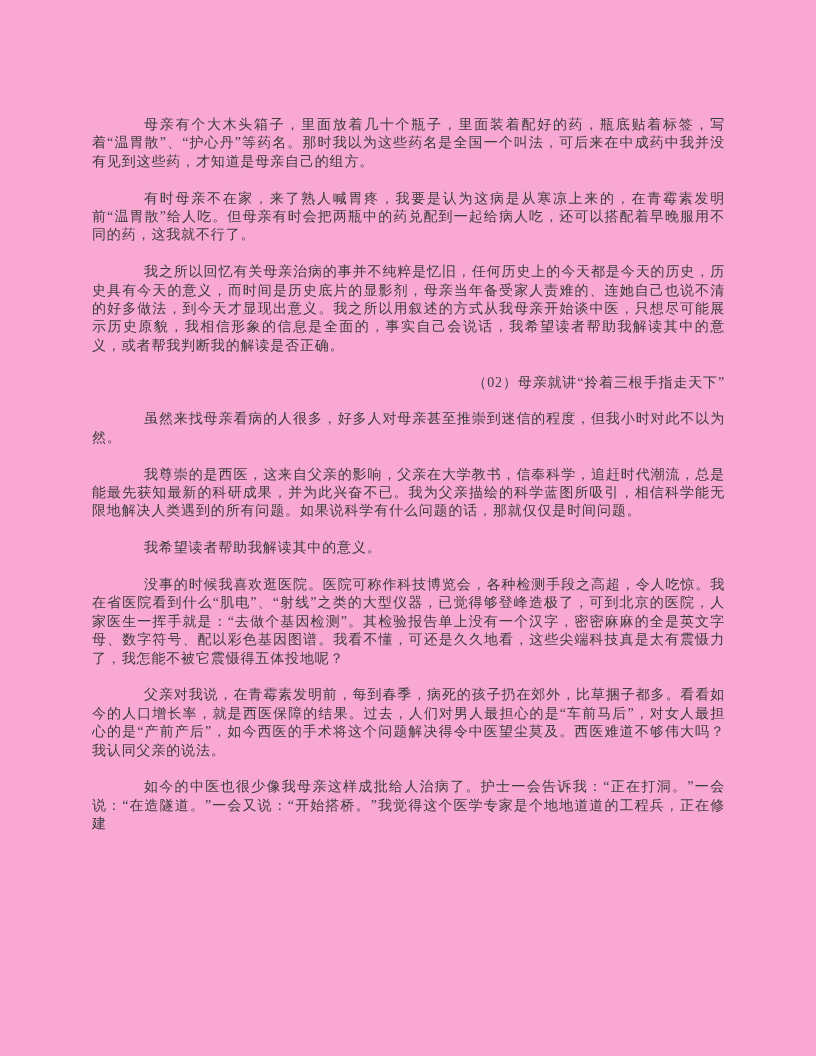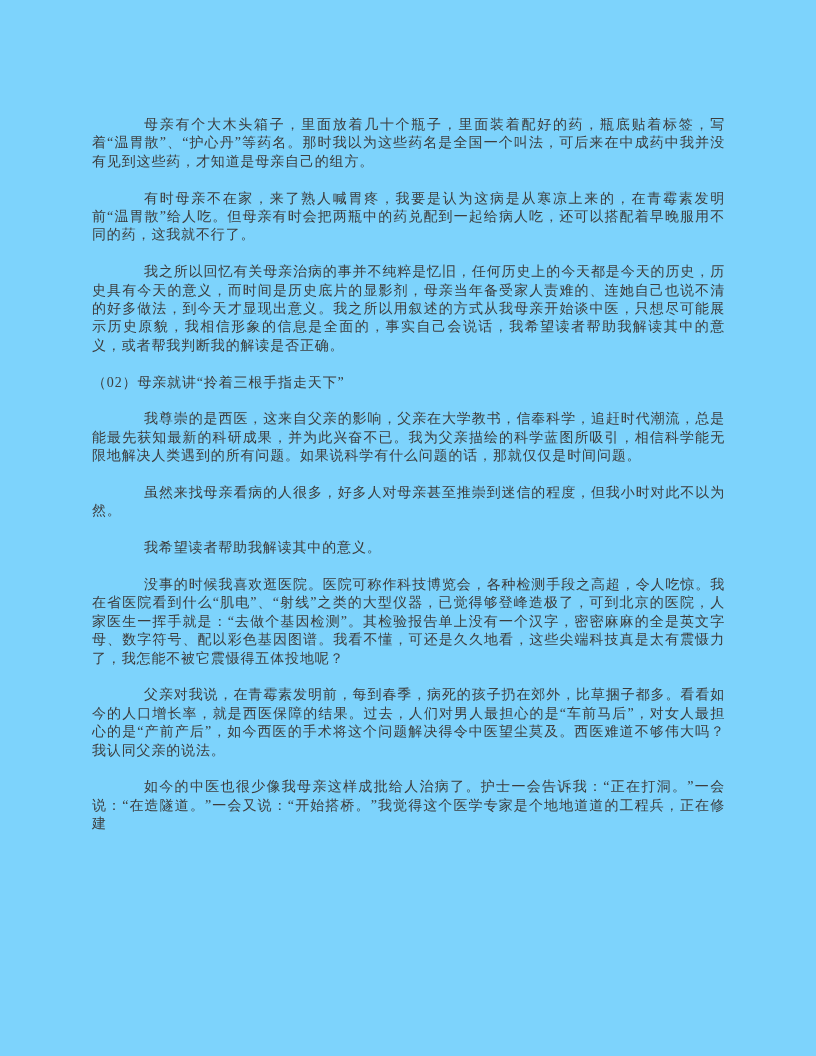--- a/index.html
+++ b/index.html
@@ -10,49 +10,49 @@
   body {
     width: 816px;
     height: 1056px;
     overflow: hidden;
   }
   .page {
     box-sizing: border-box;
     width: 816px;
     height: 1056px;
     padding: 116px 91px 0 92px;
-    background: #7dd3fc;
+    background: #f9a8d4;
   }
   .para {
     margin: 18.4px 0 0 0;
     font-family: "Liberation Serif", "DejaVu Serif", serif;
     font-size: 14px;
     line-height: 18.4px;
     letter-spacing: 0.85px;
     color: #3d3d3d;
     text-align: justify;
     text-justify: inter-ideograph;
     text-indent: 52px;
     word-break: break-all;
   }
   .para:first-child {
     margin-top: 0;
   }
   .para.heading {
     text-indent: 0;
-    text-align: left;
+    text-align: right;
   }
 </style>
 </head>
 <body>
 
 <div class="page">
   <p class="para">母亲有个大木头箱子，里面放着几十个瓶子，里面装着配好的药，瓶底贴着标签，写着“温胃散”、“护心丹”等药名。那时我以为这些药名是全国一个叫法，可后来在中成药中我并没有见到这些药，才知道是母亲自己的组方。</p>
   <p class="para">有时母亲不在家，来了熟人喊胃疼，我要是认为这病是从寒凉上来的，在青霉素发明前“温胃散”给人吃。但母亲有时会把两瓶中的药兑配到一起给病人吃，还可以搭配着早晚服用不同的药，这我就不行了。</p>
   <p class="para">我之所以回忆有关母亲治病的事并不纯粹是忆旧，任何历史上的今天都是今天的历史，历史具有今天的意义，而时间是历史底片的显影剂，母亲当年备受家人责难的、连她自己也说不清的好多做法，到今天才显现出意义。我之所以用叙述的方式从我母亲开始谈中医，只想尽可能展示历史原貌，我相信形象的信息是全面的，事实自己会说话，我希望读者帮助我解读其中的意义，或者帮我判断我的解读是否正确。</p>
   <p class="para heading">（02）母亲就讲“拎着三根手指走天下”</p>
+  <p class="para">虽然来找母亲看病的人很多，好多人对母亲甚至推崇到迷信的程度，但我小时对此不以为然。</p>
   <p class="para">我尊崇的是西医，这来自父亲的影响，父亲在大学教书，信奉科学，追赶时代潮流，总是能最先获知最新的科研成果，并为此兴奋不已。我为父亲描绘的科学蓝图所吸引，相信科学能无限地解决人类遇到的所有问题。如果说科学有什么问题的话，那就仅仅是时间问题。</p>
-  <p class="para">虽然来找母亲看病的人很多，好多人对母亲甚至推崇到迷信的程度，但我小时对此不以为然。</p>
   <p class="para">我希望读者帮助我解读其中的意义。</p>
   <p class="para">没事的时候我喜欢逛医院。医院可称作科技博览会，各种检测手段之高超，令人吃惊。我在省医院看到什么“肌电”、“射线”之类的大型仪器，已觉得够登峰造极了，可到北京的医院，人家医生一挥手就是：“去做个基因检测”。其检验报告单上没有一个汉字，密密麻麻的全是英文字母、数字符号、配以彩色基因图谱。我看不懂，可还是久久地看，这些尖端科技真是太有震慑力了，我怎能不被它震慑得五体投地呢？</p>
   <p class="para">父亲对我说，在青霉素发明前，每到春季，病死的孩子扔在郊外，比草捆子都多。看看如今的人口增长率，就是西医保障的结果。过去，人们对男人最担心的是“车前马后”，对女人最担心的是“产前产后”，如今西医的手术将这个问题解决得令中医望尘莫及。西医难道不够伟大吗？我认同父亲的说法。</p>
   <p class="para">如今的中医也很少像我母亲这样成批给人治病了。护士一会告诉我：“正在打洞。”一会说：“在造隧道。”一会又说：“开始搭桥。”我觉得这个医学专家是个地地道道的工程兵，正在修建</p>
 </div>
 
 </body></html>

